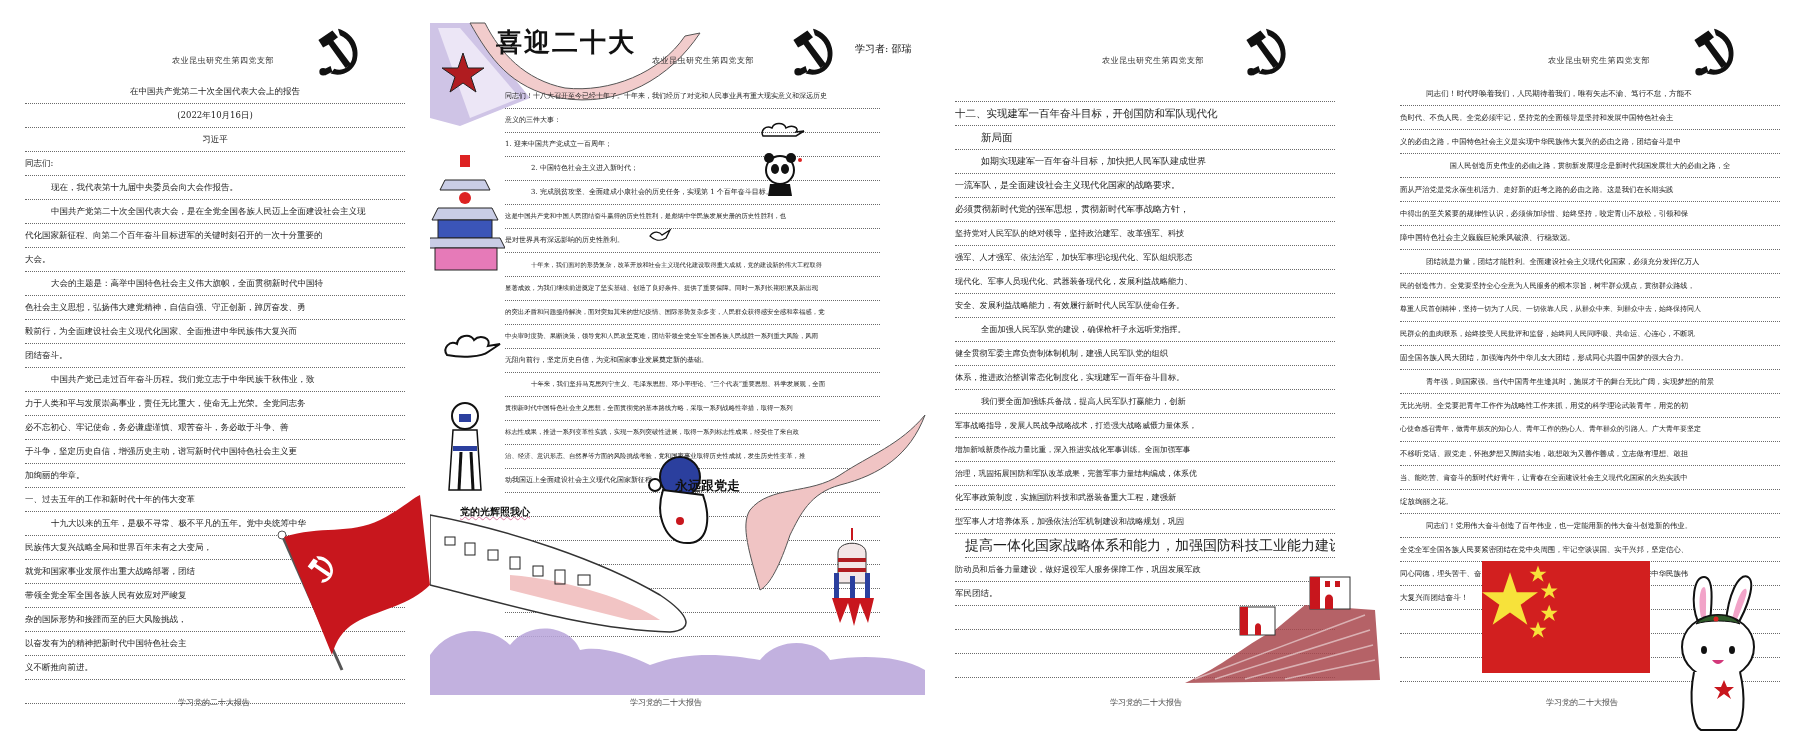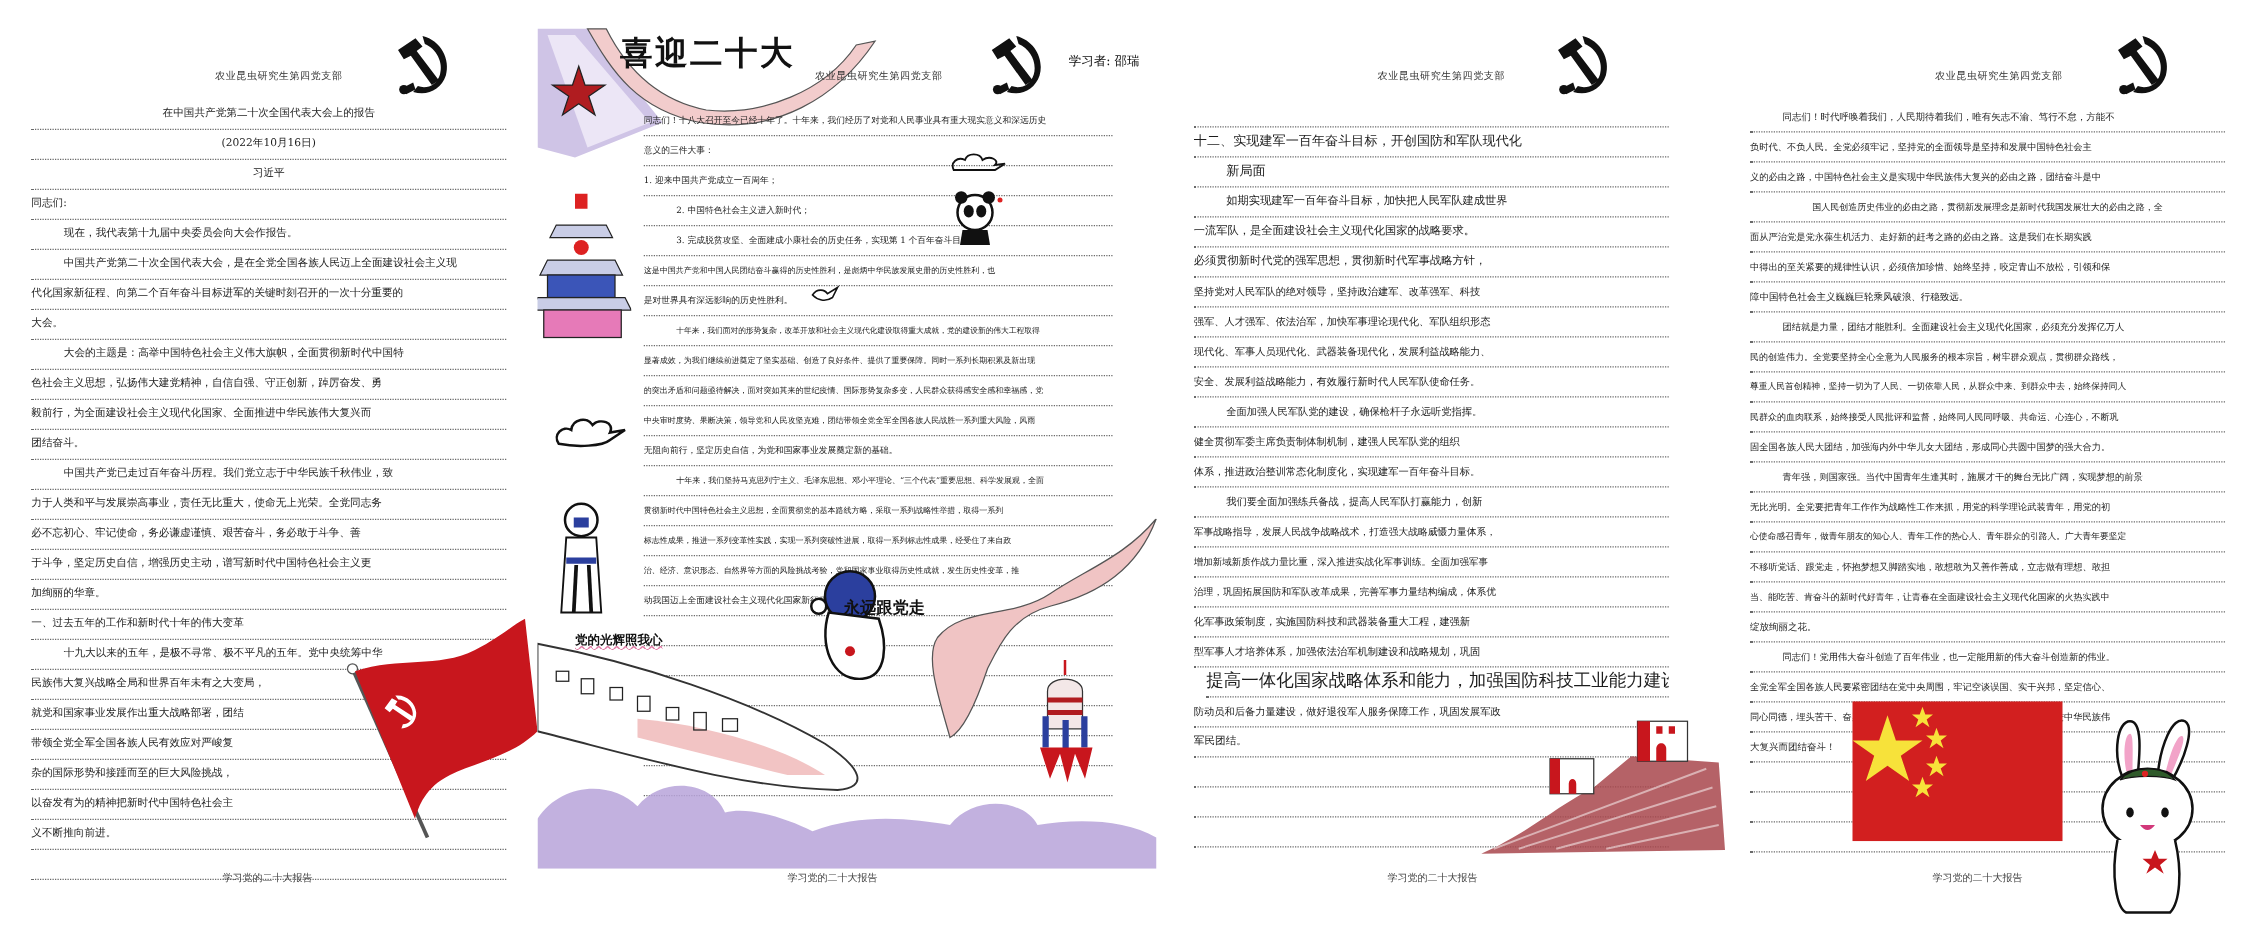--- a/index.html
+++ b/index.html
@@ -113,21 +113,21 @@
     <polygon points="33,35 38,50 54,50 41,59 46,74 33,65 20,74 25,59 12,50 28,50" fill="#b01c20" stroke="#222" stroke-width="1"></polygon>
   </svg>
   <div class="handlabel" style="left:66px; top:25px; font-size:26px; letter-spacing:2px;">喜迎二十大</div>
 
   <div class="header-org" style="left:222px;">农业昆虫研究生第四党支部</div>
   <svg class="emblem" style="left:355px;" viewBox="0 0 60 60">
       <use href="#hammer-sickle"></use>
     </svg>
   <div class="handlabel" style="left:425px; top:42px; font-size:10px; font-weight:normal;">学习者: 邵瑞</div>
 
-  <div class="lines" style="left:75px; top:85px; width:375px;margin-left:10px;">
+  <div class="lines" style="left:75px; top:85px; width:375px;">
     <div class="line sm" style="font-size:7px;">同志们！十八大召开至今已经十年了。十年来，我们经历了对党和人民事业具有重大现实意义和深远历史</div>
     <div class="line sm" style="font-size:7px;">意义的三件大事：</div>
     <div class="line sm" style="font-size:7px;">1. 迎来中国共产党成立一百周年；</div>
     <div class="line sm indent" style="font-size:7px;">2. 中国特色社会主义进入新时代；</div>
     <div class="line sm indent" style="font-size:7px;">3. 完成脱贫攻坚、全面建成小康社会的历史任务，实现第 1 个百年奋斗目标。</div>
     <div class="line sm" style="font-size:6.4px;">这是中国共产党和中国人民团结奋斗赢得的历史性胜利，是彪炳中华民族发展史册的历史性胜利，也</div>
     <div class="line sm" style="font-size:7px;">是对世界具有深远影响的历史性胜利。</div>
     <div class="line sm indent" style="font-size:6.2px;">十年来，我们面对的形势复杂，改革开放和社会主义现代化建设取得重大成就，党的建设新的伟大工程取得</div>
     <div class="line sm" style="font-size:6.4px;">显著成效，为我们继续前进奠定了坚实基础、创造了良好条件、提供了重要保障。同时一系列长期积累及新出现</div>
     <div class="line sm" style="font-size:6.4px;">的突出矛盾和问题亟待解决，面对突如其来的世纪疫情、国际形势复杂多变，人民群众获得感安全感和幸福感，党</div>

